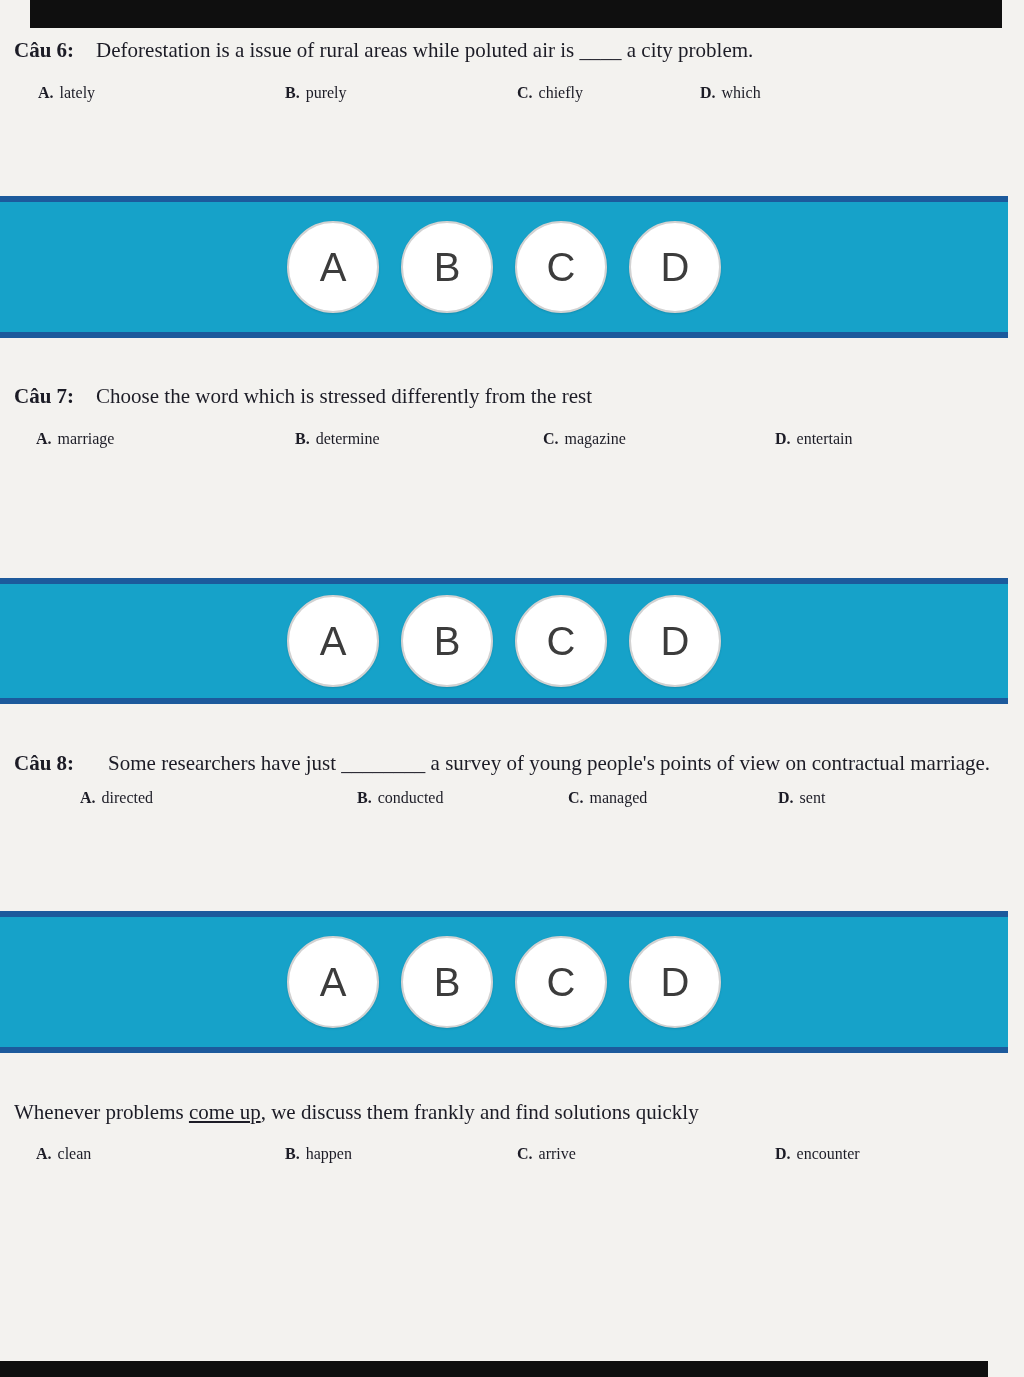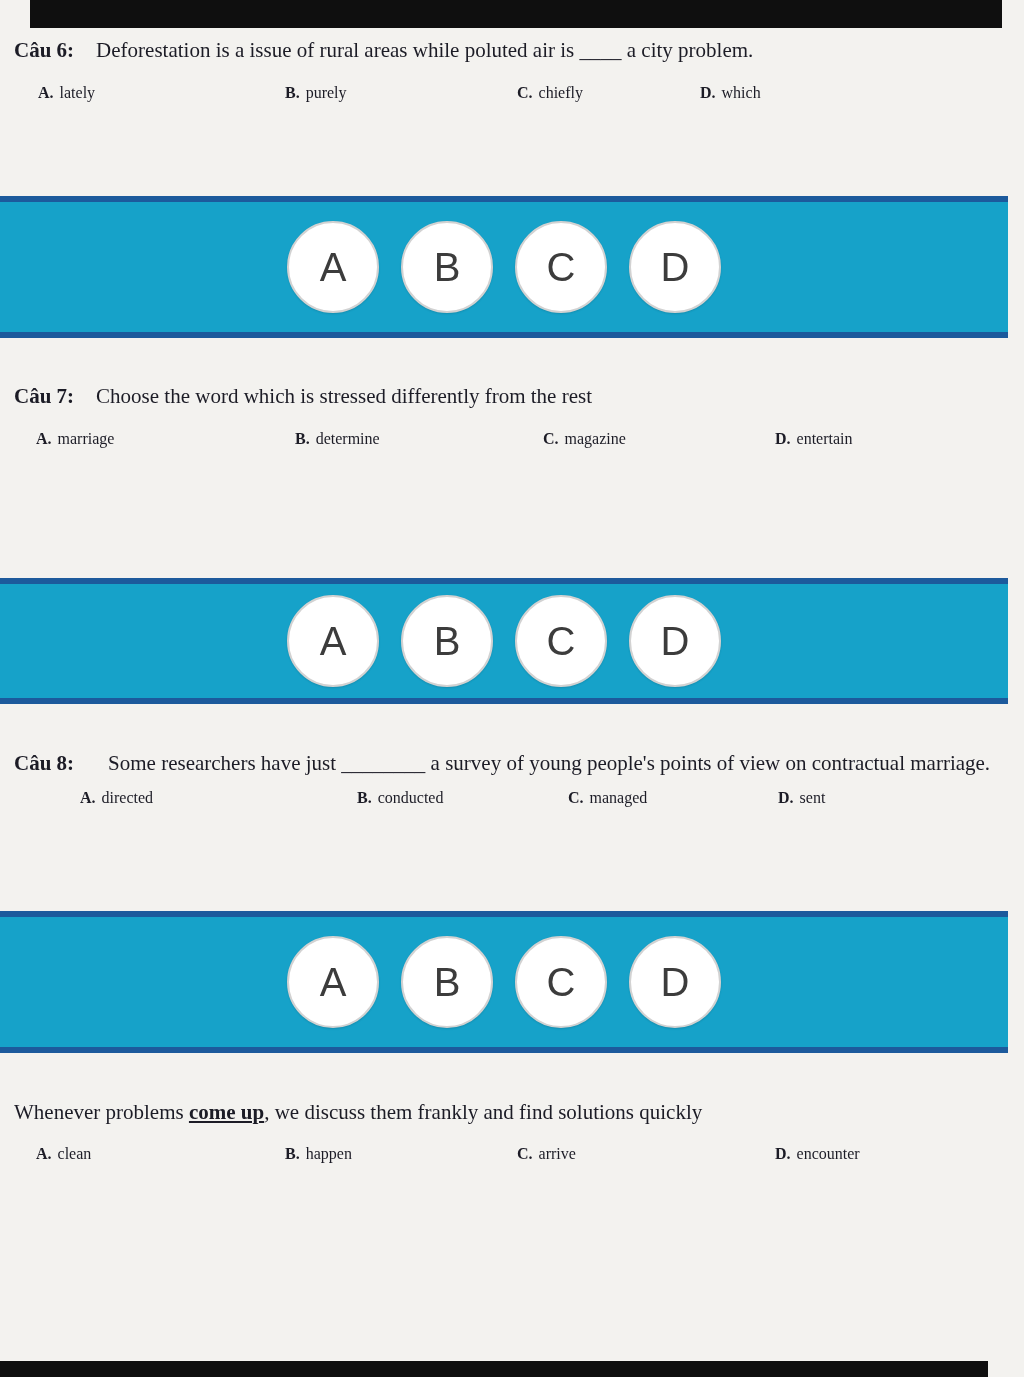--- a/index.html
+++ b/index.html
@@ -31,21 +31,21 @@
 
   
   .question { padding: 0 16px 0 14px; }
   .q-line { margin: 0; font-size: 21px; line-height: 28px; }
   .q-label { font-weight: bold; margin-right: 22px; }
   .q-text { }
   .q-bold { font-weight: normal; }
   .q-bold-italic { font-weight: bold; font-style: italic; }
   .justify { text-align: justify; }
   .q-label-wide { font-weight: bold; margin-right: 34px; }
-  .underlined { font-weight: bold; text-decoration: underline; text-align: right; }
+  .underlined { font-weight: normal; text-decoration: underline; text-align: right; }
 
   #q6 { margin-top: 8px; }
   #q7 { margin-top: 44px; }
   #q8 { margin-top: 44px; }
   #q8 .q-line { line-height: 30px; }
   #q9 { margin-top: 44px; }
   #q9 .q-line { line-height: 30px; }
   .sentence { margin-top: 24px; }
 
   

